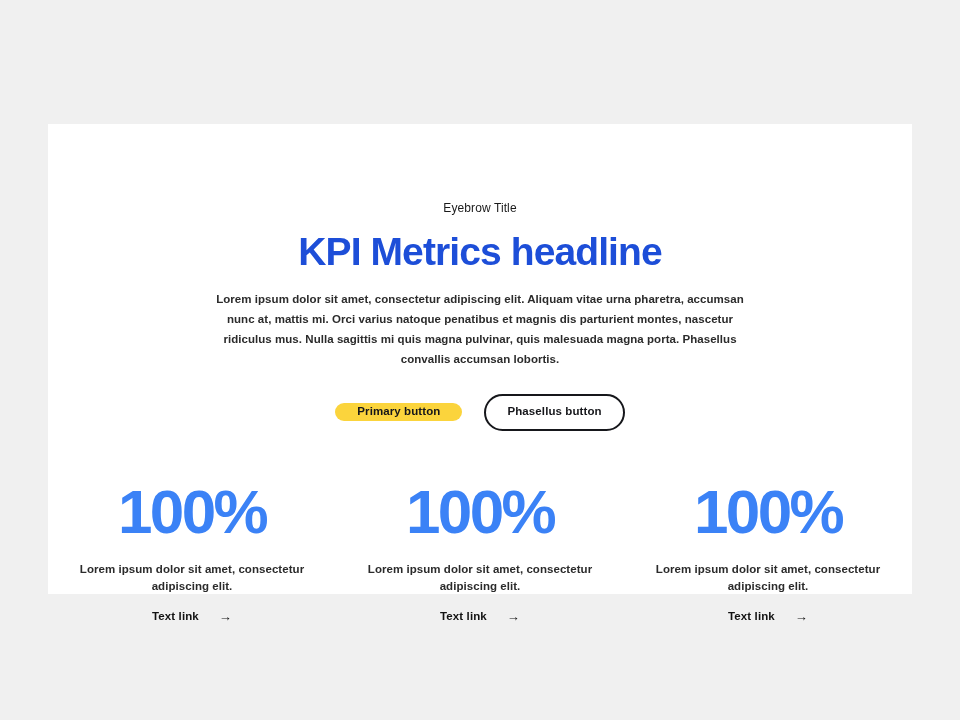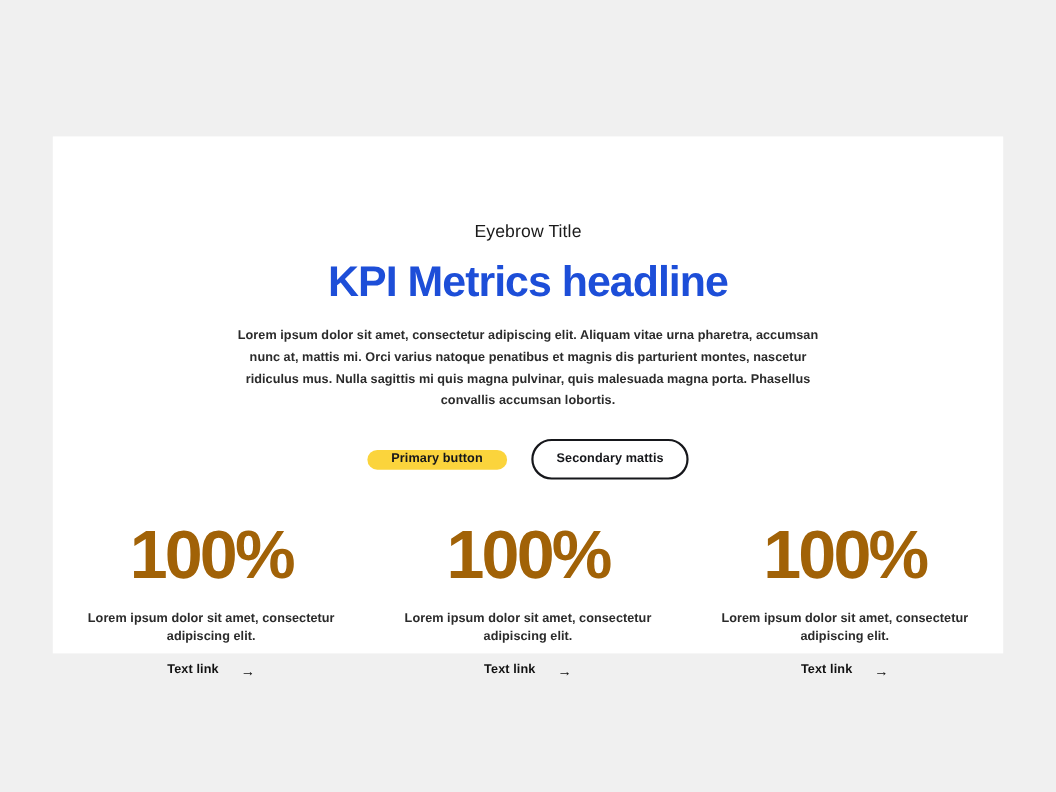--- a/index.html
+++ b/index.html
@@ -32,21 +32,21 @@
     box-sizing: border-box;
   }
 
   
   .hero {
     padding-top: 76px;
     text-align: center;
   }
 
   .eyebrow {
-    font-size: 16px;
+    font-size: 12px;
     font-weight: 400;
     color: #1a1a1a;
     letter-spacing: 0.1px;
     line-height: 1.4;
     margin: 0;
   }
 
   .headline {
     font-size: 39px;
     font-weight: 700;
@@ -114,24 +114,24 @@
   .kpi-col {
     flex: 1 1 0;
     text-align: center;
     padding: 0 8px;
     box-sizing: border-box;
   }
 
   .kpi-value {
     font-size: 62px;
     font-weight: 700;
-    color: #a16207;
+    color: #3b82f6;
     letter-spacing: -2.6px;
     line-height: 1;
-    margin: 4px;
+    margin: 16px;
   }
 
   .kpi-desc {
     font-size: 11.5px;
     font-weight: 700;
     color: #2b2b2b;
     line-height: 1.5;
     letter-spacing: 0.05px;
     margin: 18px 0 0 0;
   }
@@ -165,21 +165,21 @@
 
     <div class="hero">
       <p class="eyebrow">Eyebrow Title</p>
 
       <h1 class="headline">KPI Metrics headline</h1>
 
       <p class="subcopy">Lorem ipsum dolor sit amet, consectetur adipiscing elit. Aliquam vitae urna pharetra, accumsan nunc at, mattis mi. Orci varius natoque penatibus et magnis dis parturient montes, nascetur ridiculus mus. Nulla sagittis mi quis magna pulvinar, quis malesuada magna porta. Phasellus convallis accumsan lobortis.</p>
 
       <div class="button-row">
         <button class="btn btn-primary">Primary button</button>
-        <button class="btn btn-secondary">Secondary mattis</button>
+        <button class="btn btn-secondary">Phasellus button</button>
       </div>
     </div>
 
     <div class="kpi-row">
 
       <div class="kpi-col">
         <p class="kpi-value">100%</p>
         <p class="kpi-desc">Lorem ipsum dolor sit amet, consectetur adipiscing elit.</p>
         <a class="kpi-link" href="#">
           <span>Text link</span>

